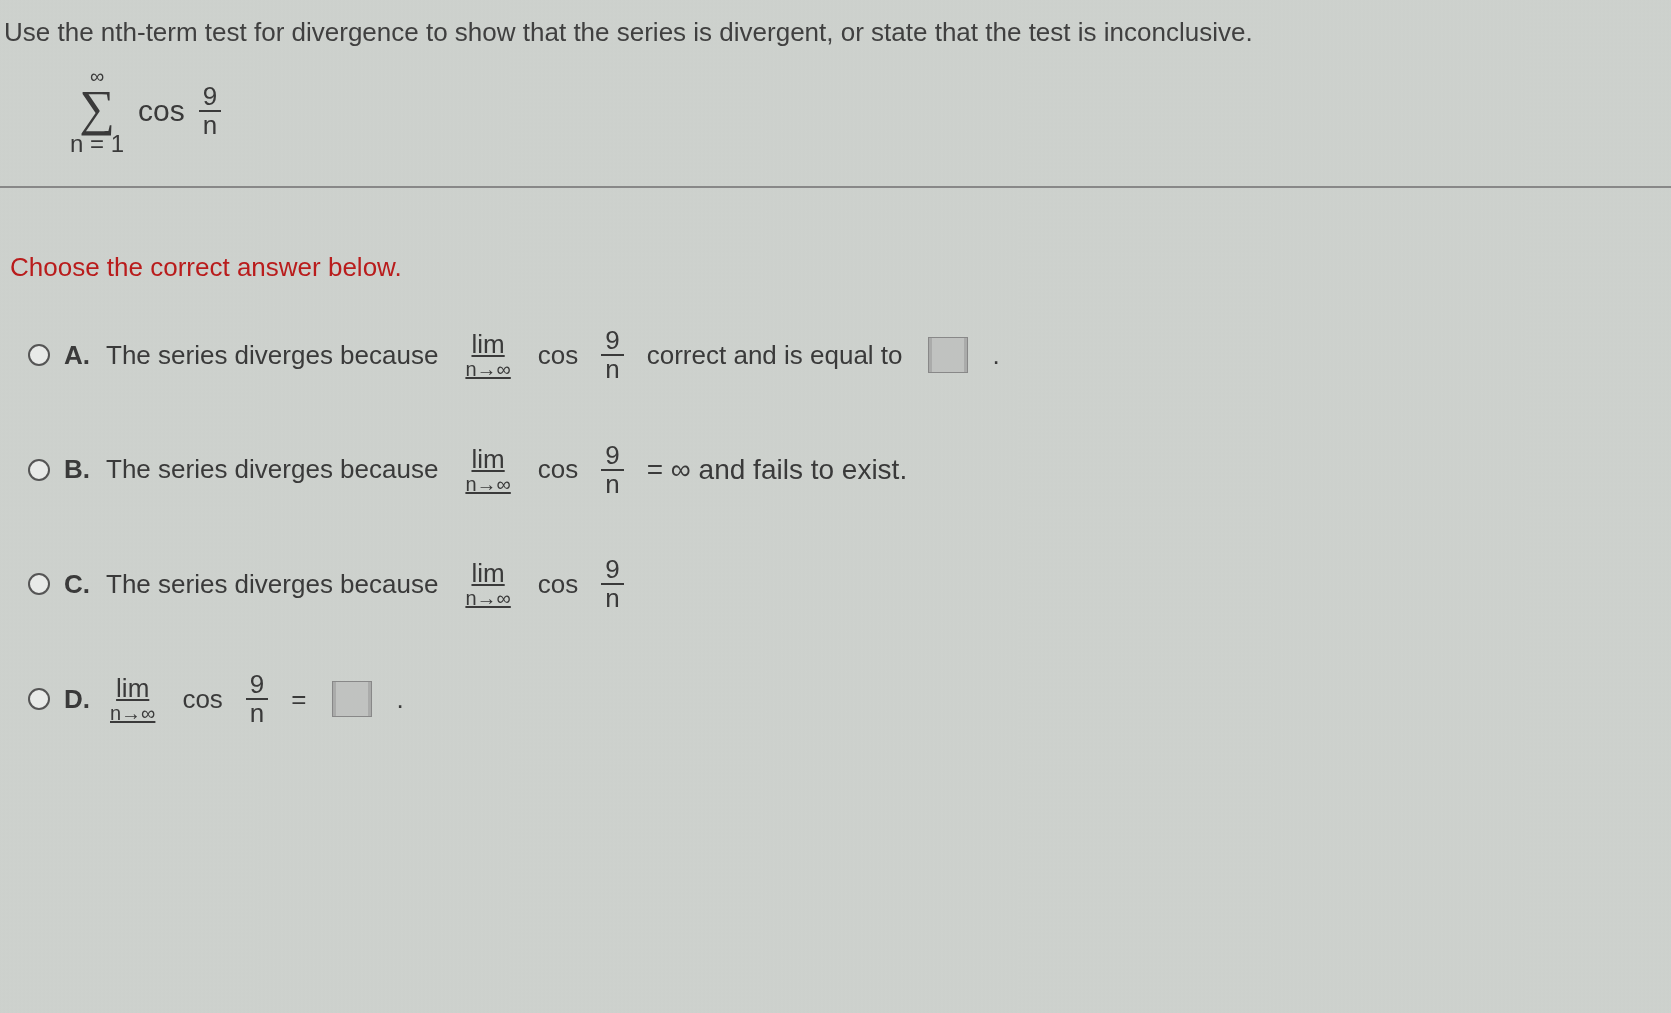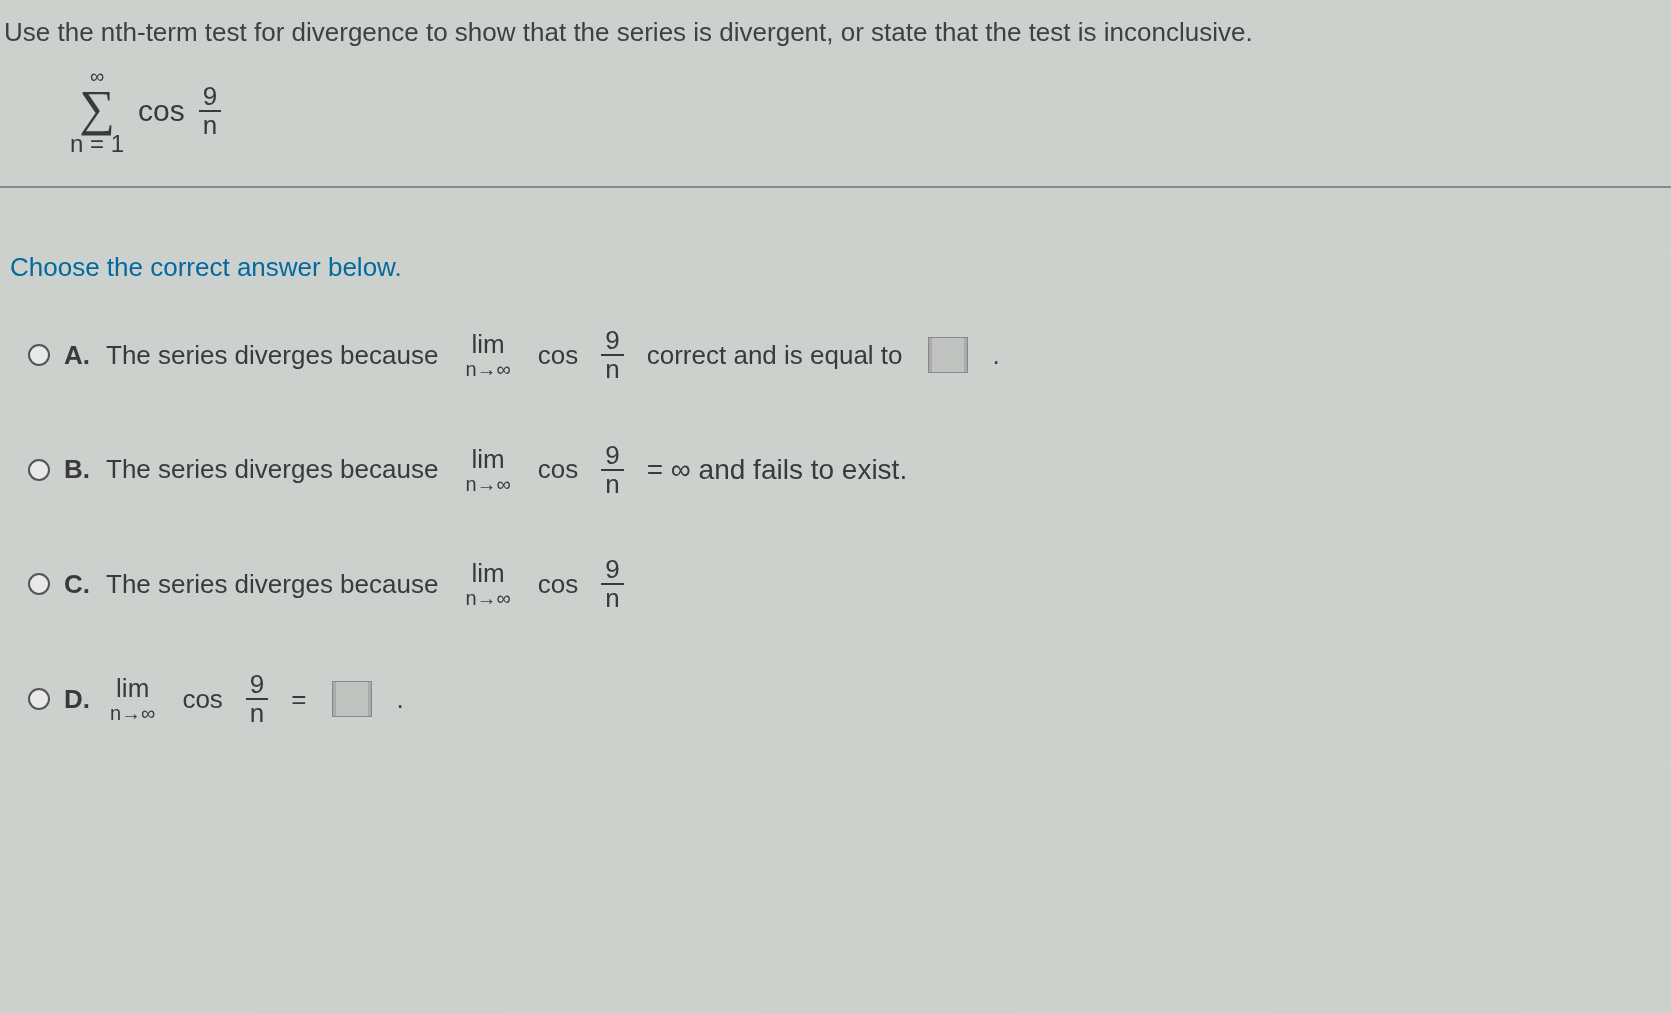--- a/index.html
+++ b/index.html
@@ -47,21 +47,21 @@
   .frac .num { border-bottom: 2px solid #3a3a3a; padding: 0 4px; }
   .frac .den { padding: 0 4px; }
   .divider {
     border: none;
     border-top: 2px solid #888;
     margin: 0;
   }
   .prompt {
     font-size: 26px;
     padding: 64px 0 44px 10px;
-    color: #0369a1;
+    color: #b91c1c;
   }
   .options {
     padding: 0 0 0 28px;
   }
   .option-row {
     display: flex;
     align-items: center;
     gap: 14px;
     margin-bottom: 58px;
     font-size: 26px;
@@ -85,20 +85,21 @@
     align-items: center;
     gap: 23px;
     flex-wrap: wrap;
   }
   .limit-block {
     display: inline-flex;
     flex-direction: column;
     align-items: center;
     line-height: 1;
     margin: 0 4px;
+    text-decoration: underline;
   }
   .limit-top { font-size: 26px; }
   .limit-bot { font-size: 20px; margin-top: 2px; }
   .answer-box {
     display: inline-block;
     width: 40px;
     height: 36px;
     background: #c0c2c0;
     border: 1px solid #888;
     vertical-align: middle;

